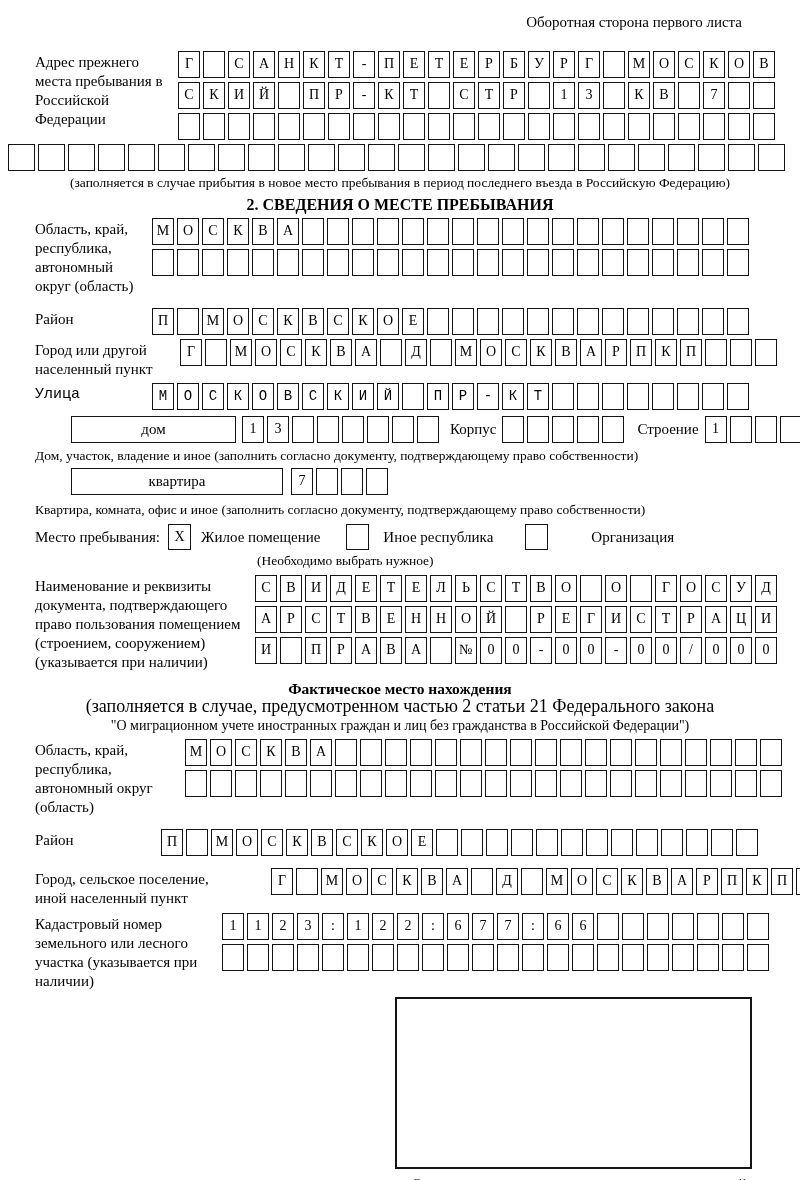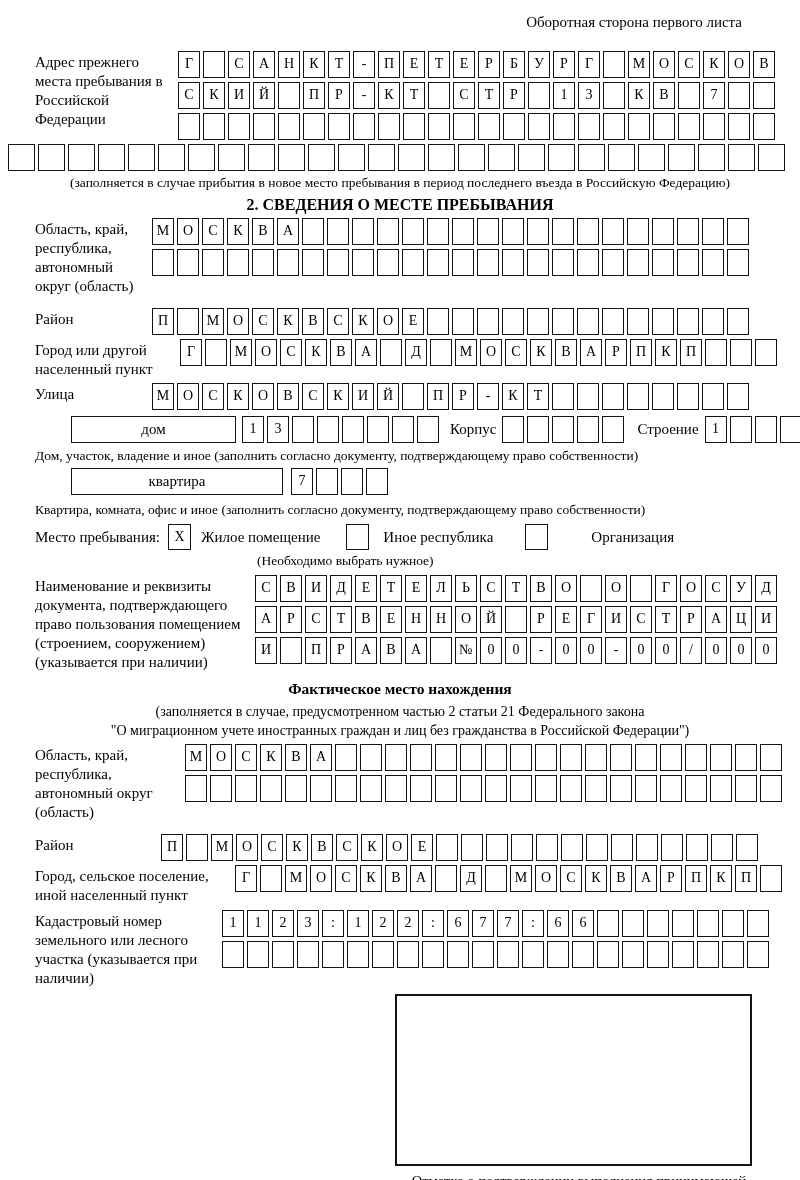--- a/index.html
+++ b/index.html
@@ -269,21 +269,21 @@
         <span class="cbox">Р</span>
         <span class="cbox">П</span>
         <span class="cbox">К</span>
         <span class="cbox">П</span>
         <span class="cbox"></span>
         <span class="cbox"></span>
         <span class="cbox"></span>
       </div>
   </div>
 
-  <div class="frow" style="margin-top:4px;">
+  <div class="frow" style="margin-top:4px;font-family:Liberation Mono, monospace;">
     <div class="flabel" style="width:117px;">Улица</div>
     <div class="boxrow">
         <span class="cbox">М</span>
         <span class="cbox">О</span>
         <span class="cbox">С</span>
         <span class="cbox">К</span>
         <span class="cbox">О</span>
         <span class="cbox">В</span>
         <span class="cbox">С</span>
         <span class="cbox">К</span>
@@ -427,21 +427,21 @@
           <span class="cbox">0</span>
           <span class="cbox">/</span>
           <span class="cbox">0</span>
           <span class="cbox">0</span>
           <span class="cbox">0</span>
         </div>
     </div>
   </div>
 
   <div class="sub-title" style="margin-top:8px; margin-left:-11px;">Фактическое место нахождения</div>
-  <div class="note center" style="margin-top:5px; font-size:14px; margin-left:-11px;">(заполняется в случае, предусмотренном частью 2 статьи 21 Федерального закона</div>
+  <div class="note center" style="font-size:18px; margin-left:-11px;">(заполняется в случае, предусмотренном частью 2 статьи 21 Федерального закона</div>
   <div class="note center" style="margin-top:2px; font-size:14px; margin-left:-11px;">"О миграционном учете иностранных граждан и лиц без гражданства в Российской Федерации")</div>
 
   <div class="frow" style="margin-top:5px;">
     <div class="flabel" style="width:150px;">Область, край, республика, автономный округ (область)</div>
     <div class="rows">
       <div class="boxrow">
           <span class="cbox">М</span>
           <span class="cbox">О</span>
           <span class="cbox">С</span>
           <span class="cbox">К</span>
@@ -518,21 +518,21 @@
         <span class="cbox"></span>
         <span class="cbox"></span>
         <span class="cbox"></span>
         <span class="cbox"></span>
         <span class="cbox"></span>
         <span class="cbox"></span>
         <span class="cbox"></span>
       </div>
   </div>
 
-  <div class="frow" style="margin-top:4px;">
+  <div class="frow" style="margin-top:12px;gap:36px;">
     <div class="flabel" style="width:200px;">Город, сельское поселение, иной населенный пункт</div>
     <div class="boxrow">
         <span class="cbox">Г</span>
         <span class="cbox"></span>
         <span class="cbox">М</span>
         <span class="cbox">О</span>
         <span class="cbox">С</span>
         <span class="cbox">К</span>
         <span class="cbox">В</span>
         <span class="cbox">А</span>

